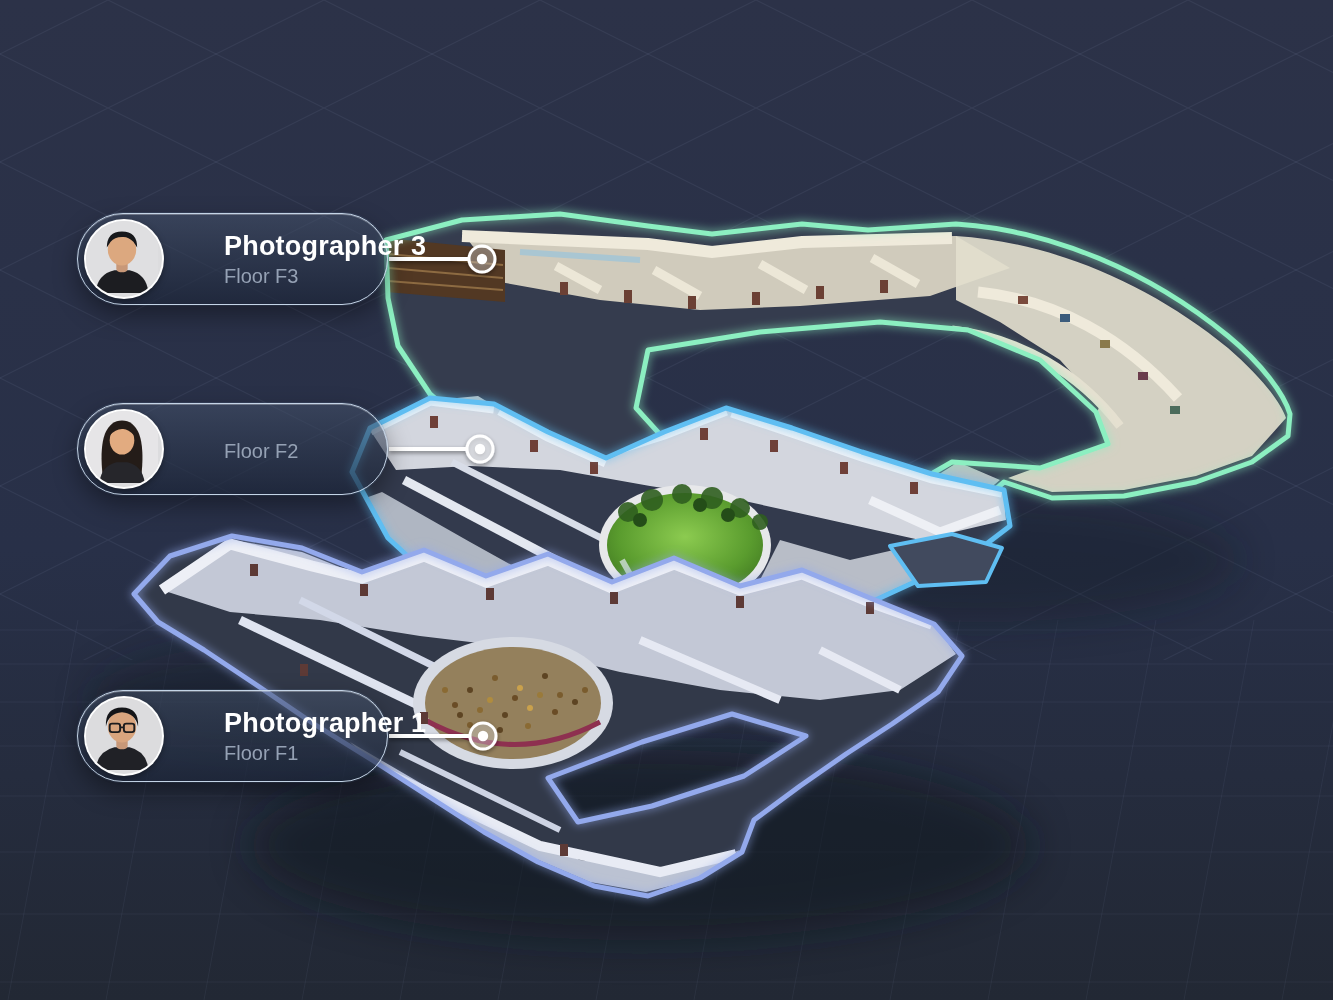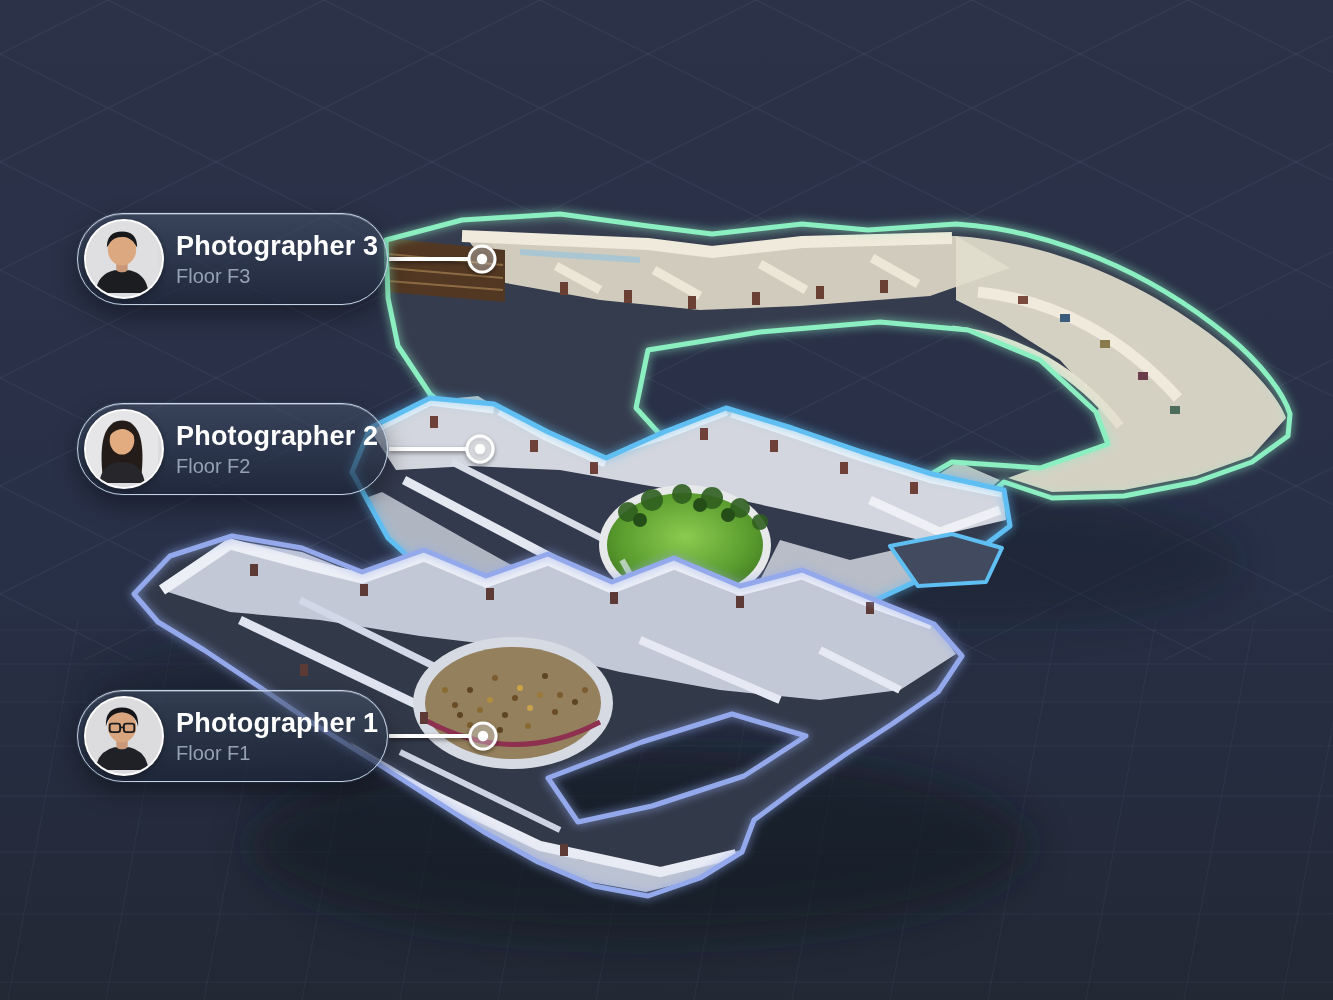--- a/index.html
+++ b/index.html
@@ -16,21 +16,21 @@
     border:1.5px solid var(--pill-border,#c4d4e6);
     box-shadow:0 10px 24px rgba(0,0,0,0.38), inset 0 1px 0 rgba(255,255,255,0.28), 0 0 0 1px rgba(110,140,175,0.18);
   }
   .avatar{
     width:76px;height:76px;border-radius:50%;overflow:hidden;flex:0 0 auto;
     border:2px solid rgba(255,255,255,0.92);
     box-shadow:0 2px 6px rgba(0,0,0,0.35);
     background:#dcdcde;
   }
   .avatar svg{display:block;}
-  .pill-text{display:flex;flex-direction:column;justify-content:center;min-width:0;}
+  .pill-text{display:flex;flex-direction:column;justify-content:center;min-width:0;margin-left:48px;}
   .pill-title{
     font-size:27px;font-weight:700;letter-spacing:0.2px;
     color:var(--pill-title-color,#ffffff);line-height:1.12;white-space:nowrap;
   }
   .pill-sub{
     font-size:20px;font-weight:400;margin-top:4px;
     color:var(--pill-subtitle-color,#95a1b4);line-height:1.1;white-space:nowrap;
   }
 </style>
 </head>
@@ -252,21 +252,20 @@
   <div class="avatar">
     <svg width="72" height="72" viewBox="0 0 76 76">
       <rect width="76" height="76" fill="#e6e5e7"></rect>
       <path d="M18,72 Q14,40 20,24 Q26,10 38,10 Q50,10 56,24 Q62,40 58,72 Z" fill="#241c18"></path>
       <ellipse cx="38" cy="31" rx="13" ry="15" fill="#e2ab80"></ellipse>
       <path d="M25,26 Q28,14 38,14 Q48,14 51,26 Q44,18 38,19 Q31,19 25,26 Z" fill="#241c18"></path>
       <path d="M14,76 Q16,58 32,54 L44,54 Q60,58 62,76 Z" fill="#26262b"></path>
     </svg>
   </div>
   <div class="pill-text">
-    <div class="pill-title">Photographer 2</div>
     <div class="pill-sub">Floor F2</div>
   </div>
 </div>
 
 <div class="pill" style="top:690px">
   <div class="avatar">
     <svg width="72" height="72" viewBox="0 0 76 76">
       <rect width="76" height="76" fill="#dcdcde"></rect>
       <path d="M10,76 Q12,56 30,52 L46,52 Q64,56 66,76 Z" fill="#202126"></path>
       <rect x="32" y="40" width="12" height="14" rx="4" fill="#c89878"></rect>

